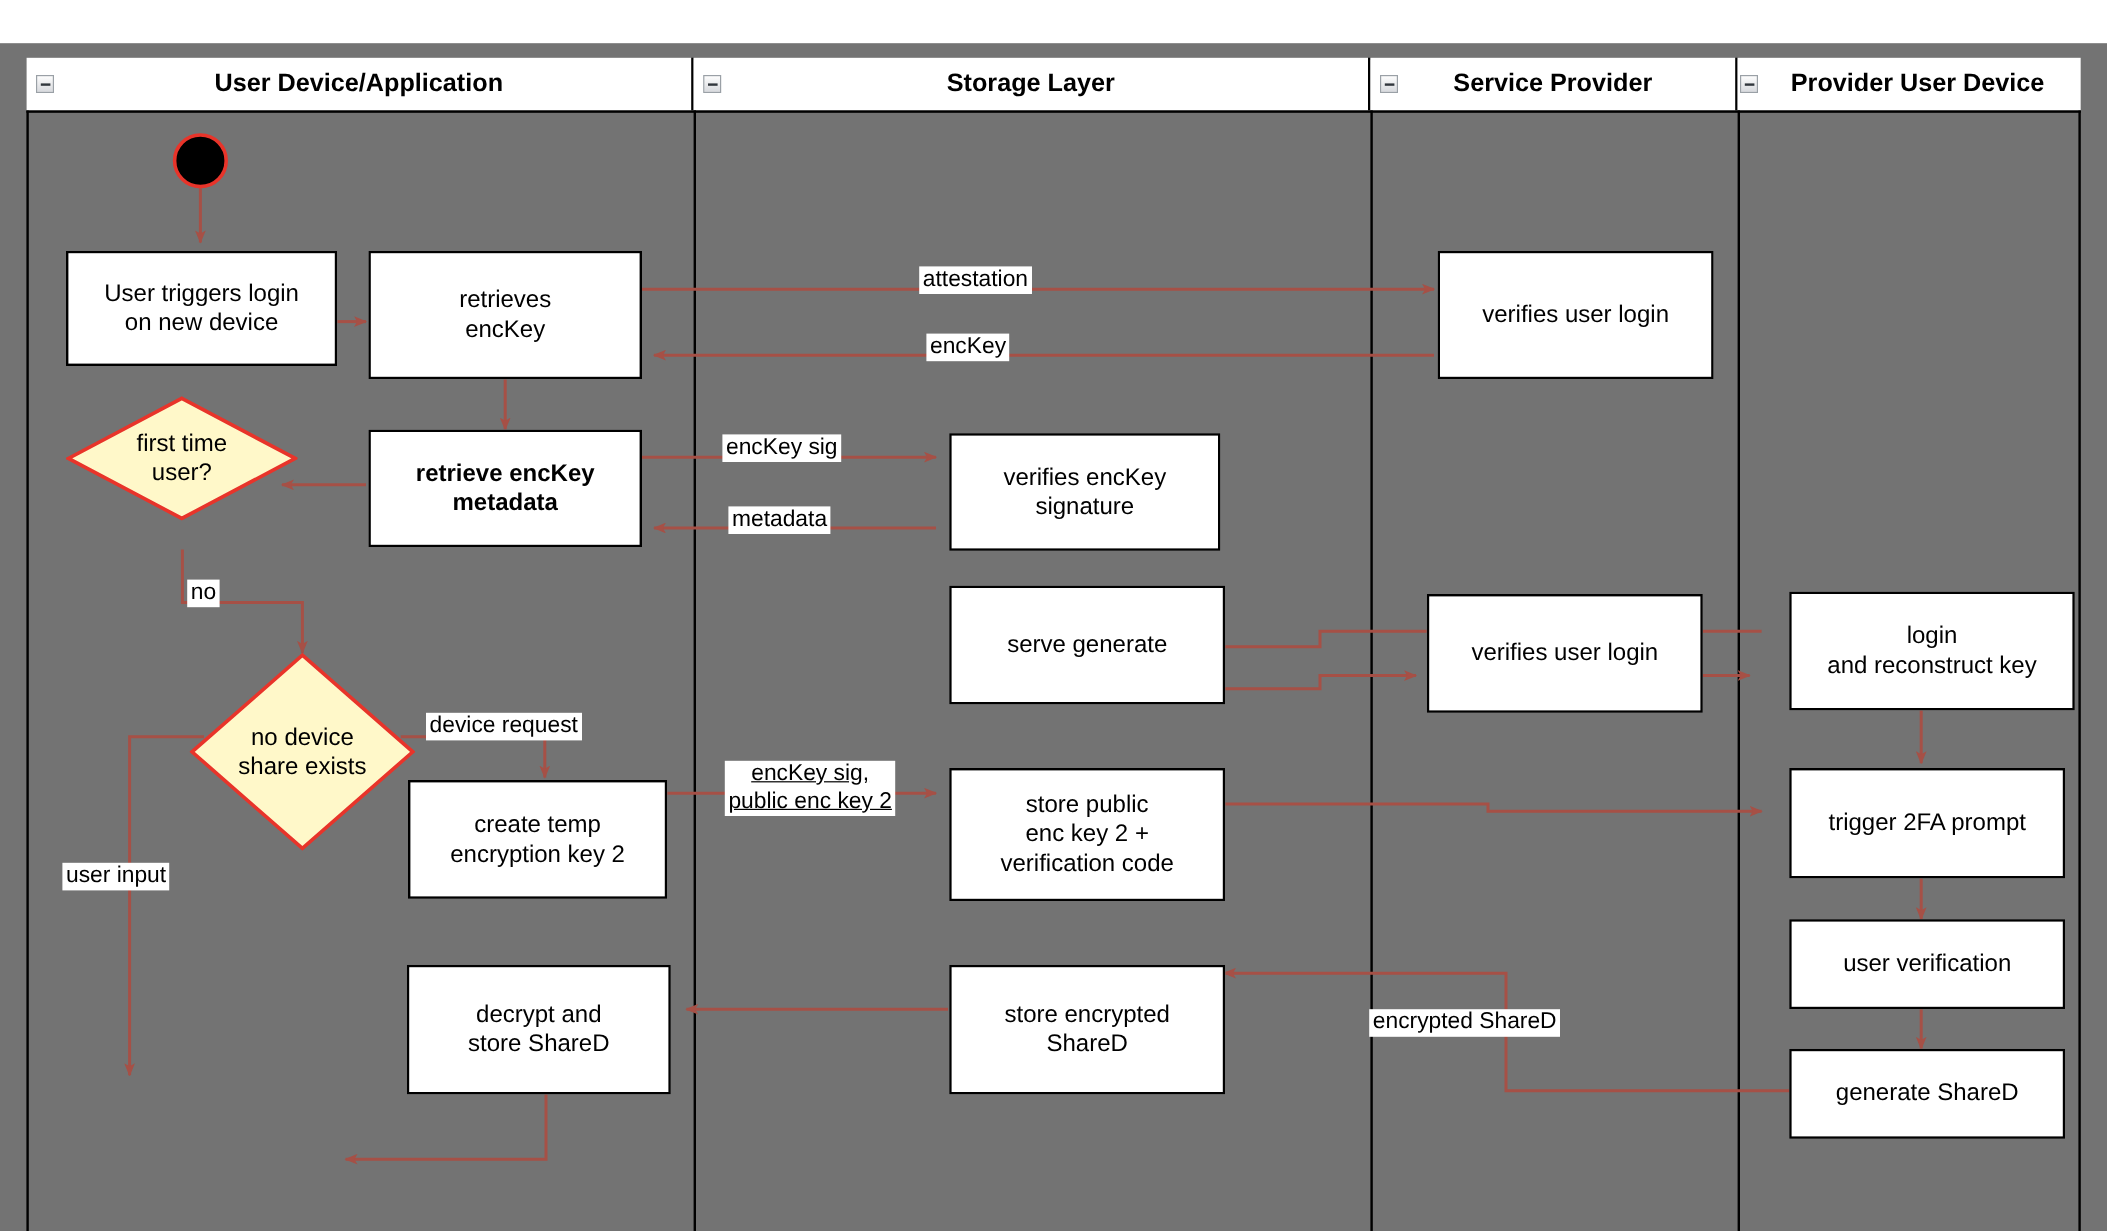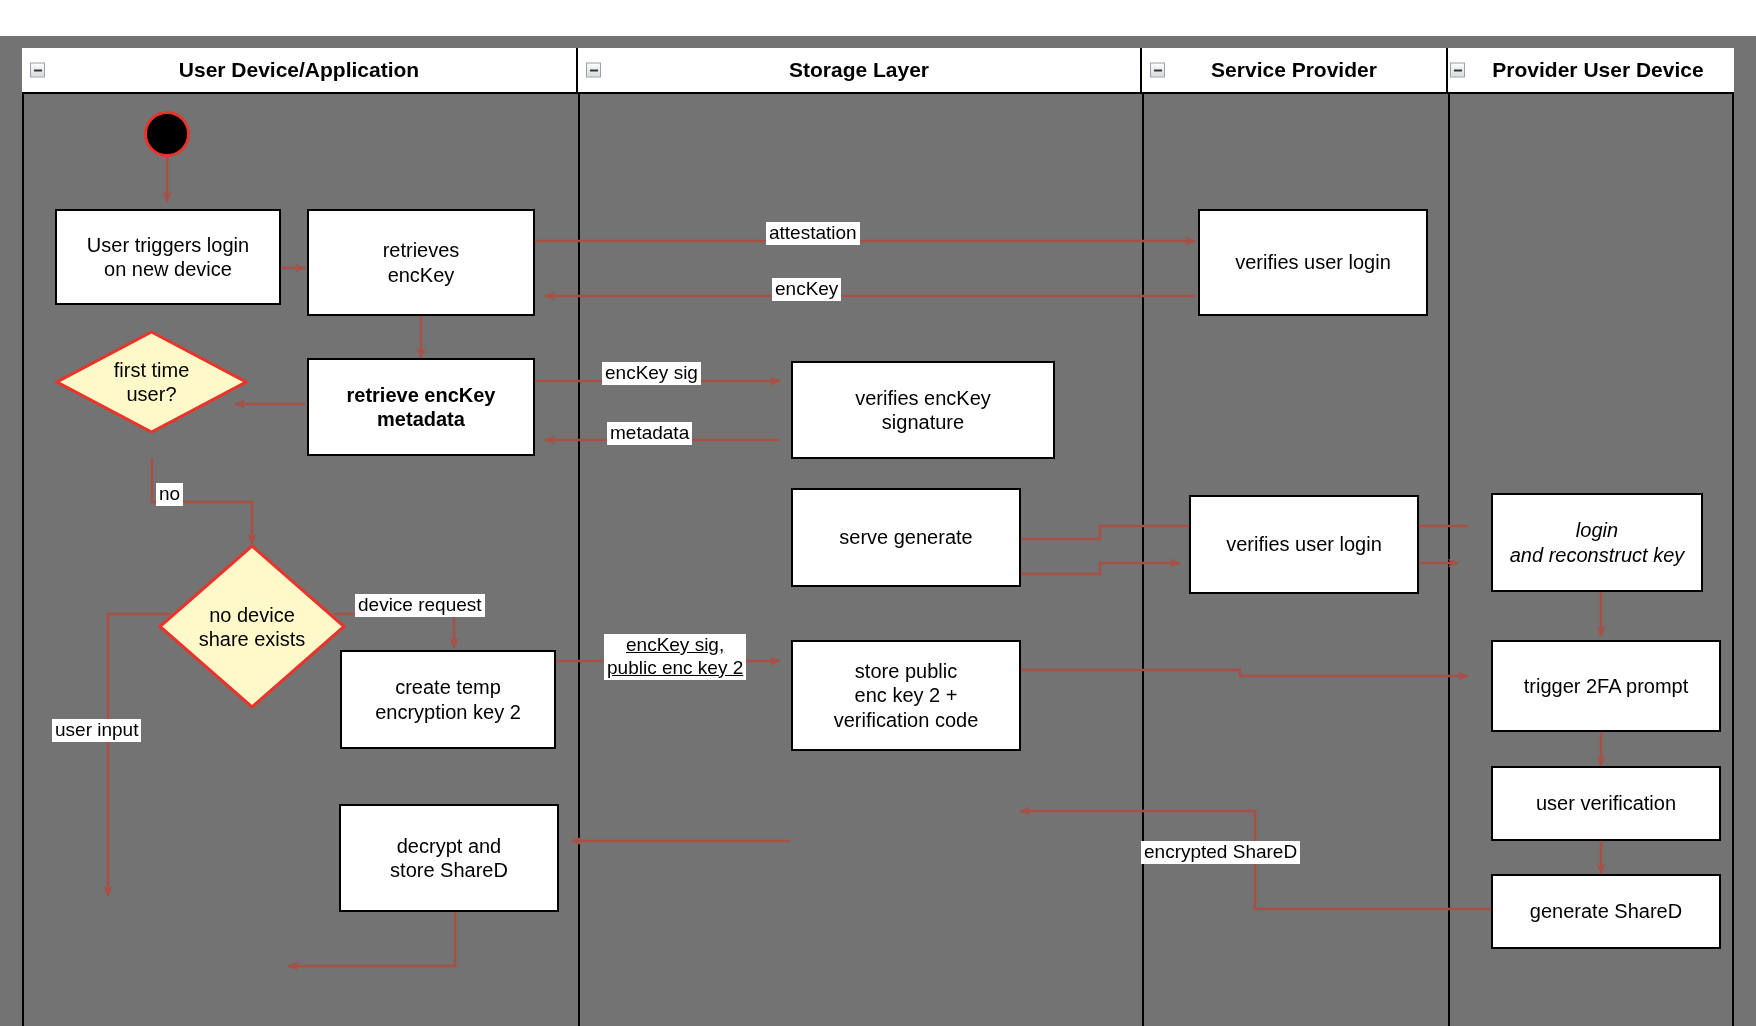--- a/index.html
+++ b/index.html
@@ -252,35 +252,37 @@
 user?</div>
   </div>
 
   <div class="node" style="left:340px;top:614px;width:216px;height:99px;">create temp
 encryption key 2</div>
 
   <div class="node" style="left:339px;top:768px;width:220px;height:108px;">decrypt and
 store ShareD</div>
 
 
-  <div class="node" style="left:791px;top:325px;width:264px;height:98px;">verifies encKey
+  <div class="node" style="left:791px;top:325px;width:226px;height:98px;">verifies encKey
 signature</div>
 
   <div class="node" style="left:791px;top:452px;width:230px;height:99px;">serve generate</div>
 
   <div class="node" style="left:791px;top:604px;width:230px;height:111px;">store public
 enc key 2 +
 verification code</div>
 
+  <div class="node" style="left:791px;top:768px;width:230px;height:108px;">store encrypted
+ShareD</div>
 
   <div class="node" style="left:1198px;top:173px;width:230px;height:107px;">verifies user login</div>
 
   <div class="node" style="left:1189px;top:459px;width:230px;height:99px;">verifies user login</div>
 
-  <div class="node" style="left:1491px;top:457px;width:212px;height:99px;font-style:italic;">login
+  <div class="node" style="left:1491px;top:457px;width:238px;height:99px;">login
 and reconstruct key</div>
 
   <div class="node" style="left:1491px;top:604px;width:230px;height:92px;">trigger 2FA prompt</div>
 
   <div class="node" style="left:1491px;top:730px;width:230px;height:75px;">user verification</div>
 
   <div class="node" style="left:1491px;top:838px;width:230px;height:75px;">generate ShareD</div>
 
 </div>
 

